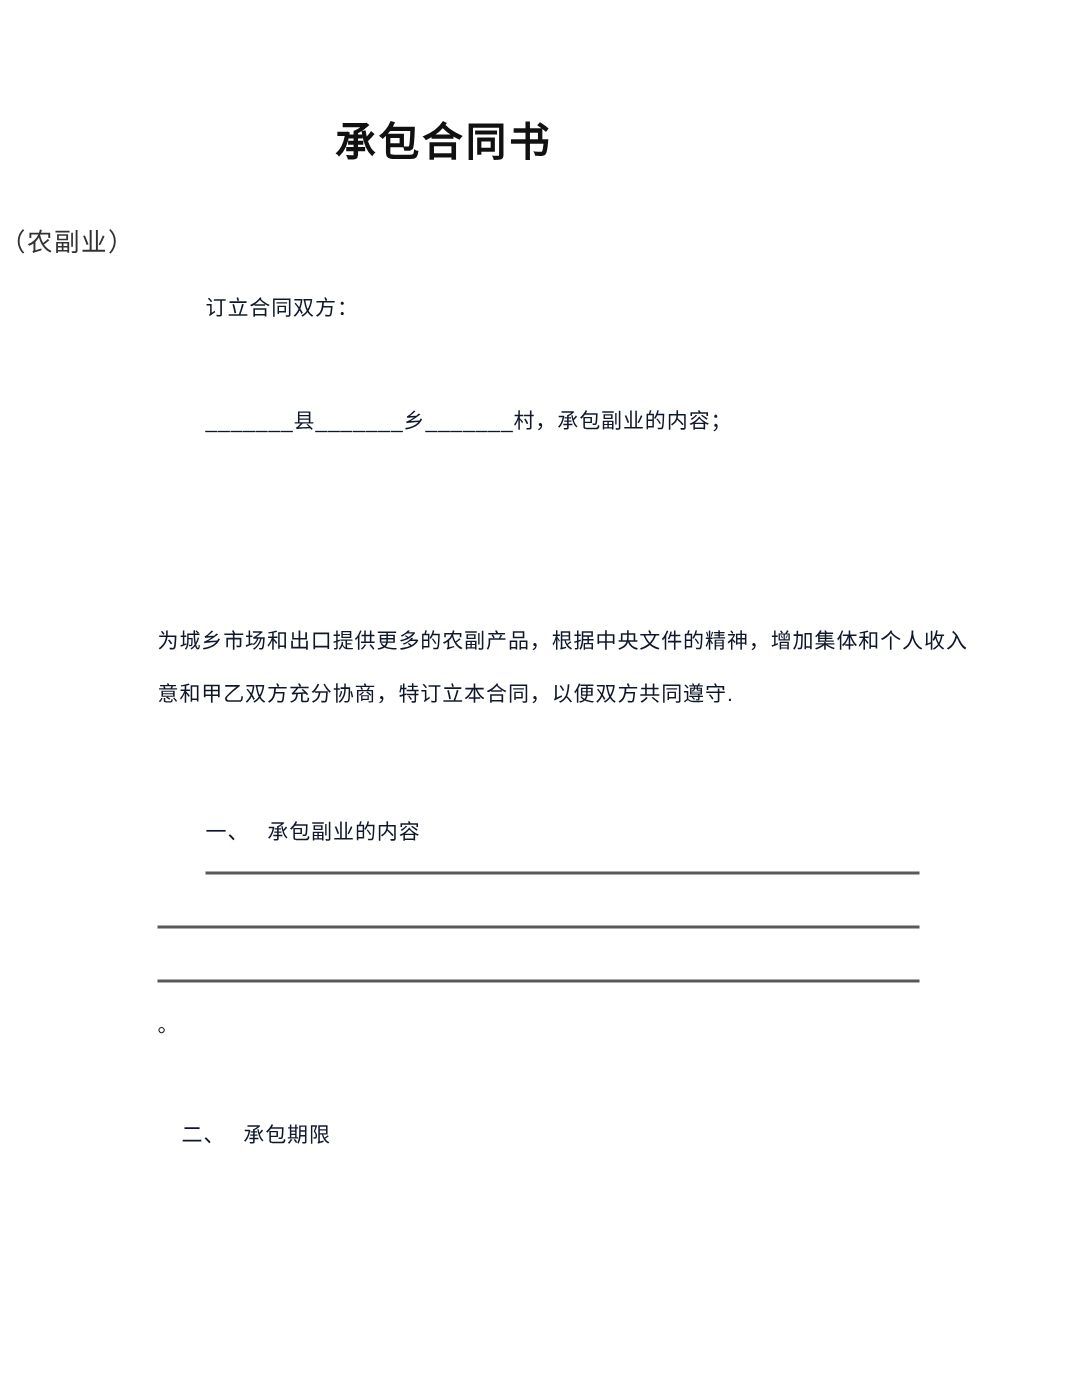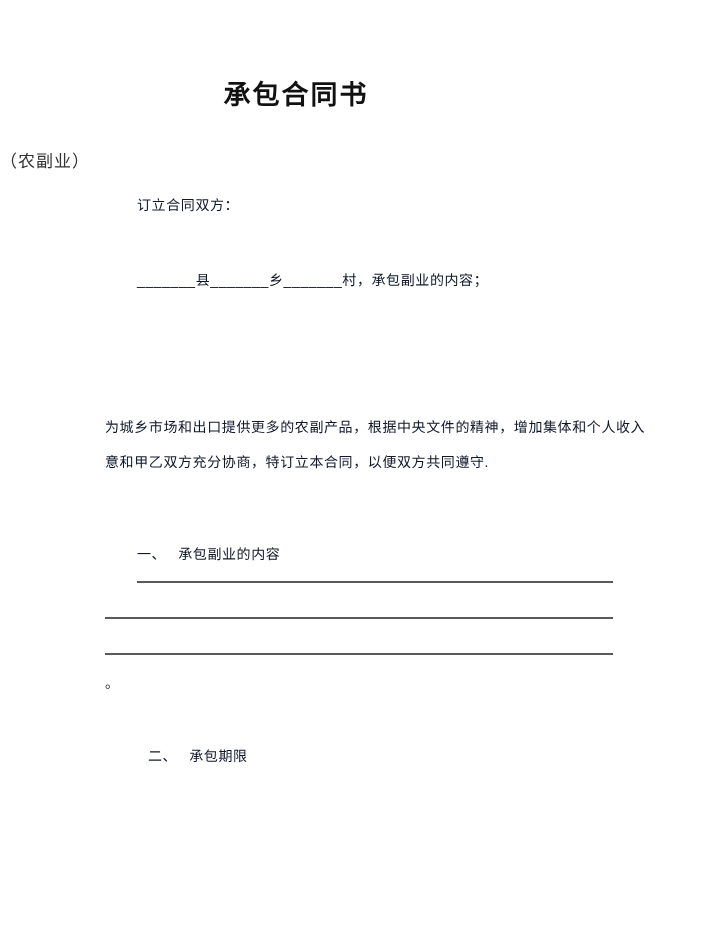--- a/index.html
+++ b/index.html
@@ -38,21 +38,21 @@
   }
   .intro-label { top: 196px; left: 137px; }
   .party-a     { top: 271px; left: 137px; }
   .party-b     { top: 306px; left: 137px; }
   .preamble-line { white-space: nowrap; }
   .pre-1 { top: 383px; left: 105px; width: 510px; text-indent: 32px; }
   .pre-2 { top: 418px; left: 105px; width: 510px; }
   .pre-3 { top: 453px; left: 105px; width: 510px; }
   .heading .sec-num { display: inline-block; margin-right: 12px; }
   .heading-1 { top: 528px; left: 137px; margin-top: 17px; }
-  .heading-2 { top: 747px; left: 148px; }
+  .heading-2 { top: 747px; left: 121px; }
   .rule {
     position: absolute;
     height: 2px;
     background: #595959;
   }
   .rule-1 { top: 581px; left: 137px; width: 476px; }
   .rule-2 { top: 617px; left: 105px; width: 508px; }
   .rule-3 { top: 653px; left: 105px; width: 508px; }
   .period-mark { top: 674px; left: 105px; }
   .term-line { top: 827px; left: 137px; }

